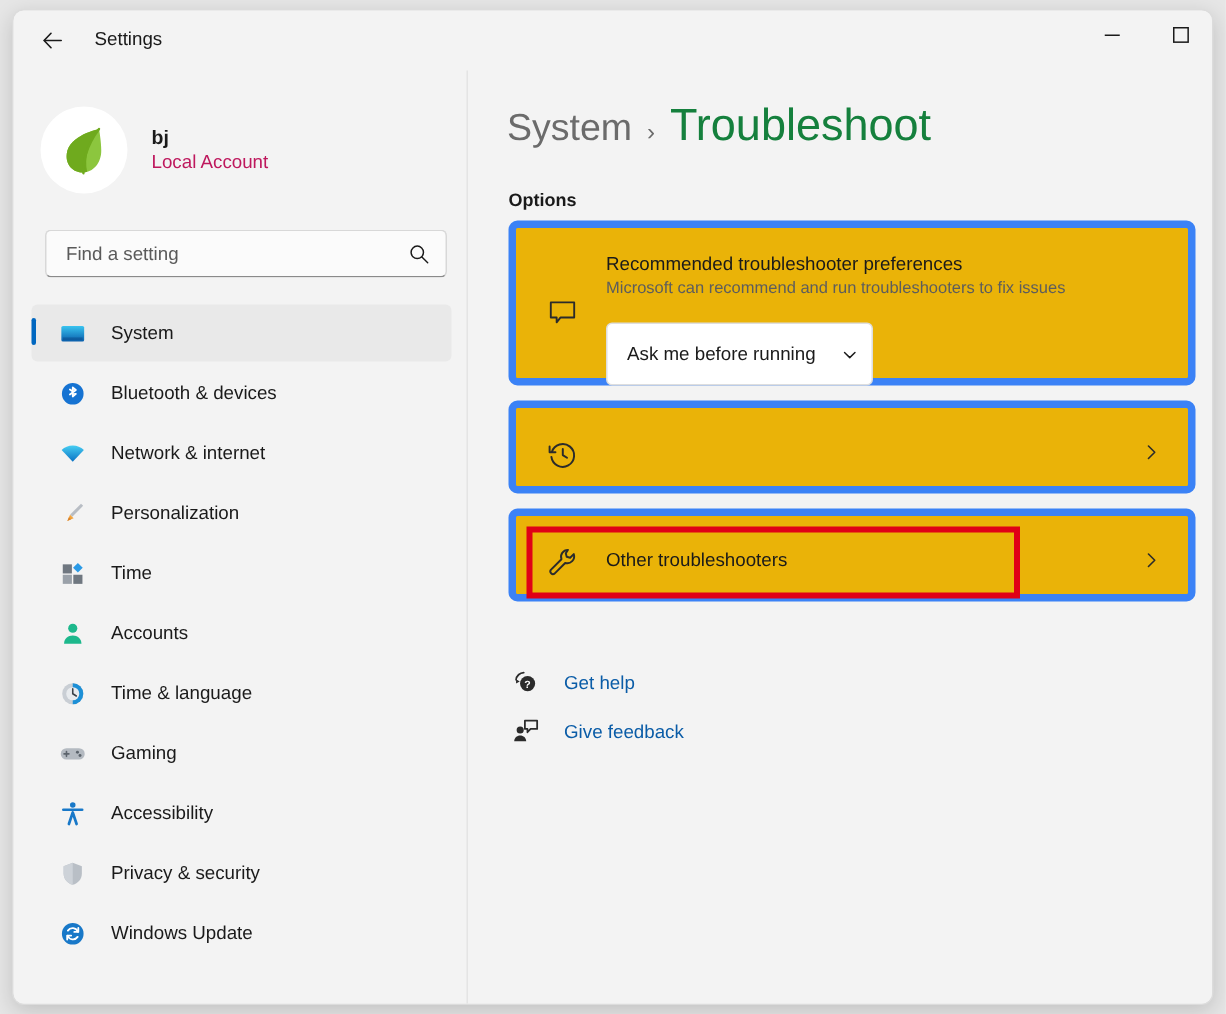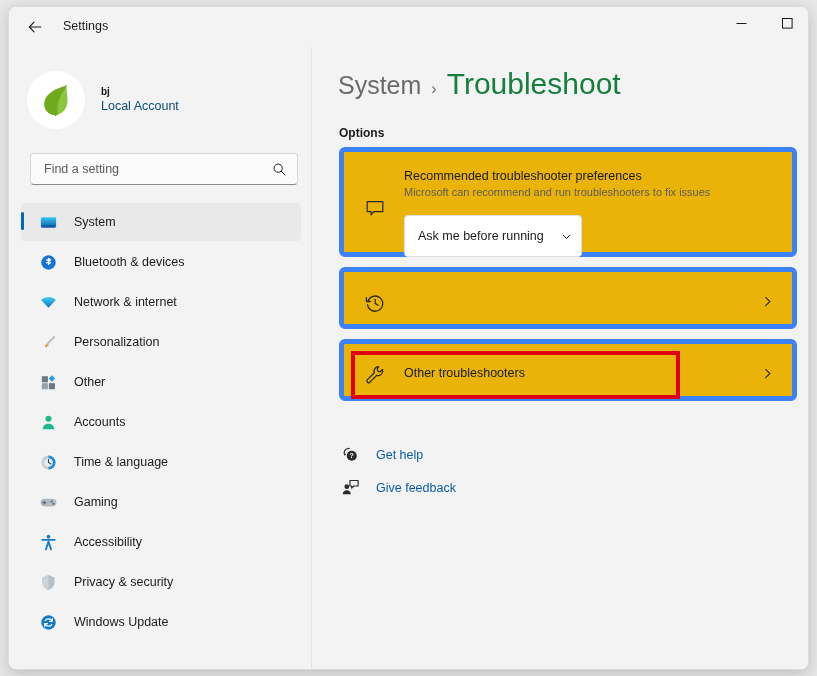--- a/index.html
+++ b/index.html
@@ -79,22 +79,22 @@
     cursor: pointer;
   }
   #avatar {
     width: 58px; height: 58px;
     border-radius: 50%;
     background: #ffffff;
     display: flex; align-items: center; justify-content: center;
     flex: none;
   }
   #account-text { margin-left: 16px; line-height: 1.35; }
-  #account-name { font-size: 10px; font-weight: bold; color: #1a1a1a; }
-  #account-type { font-size: 12.5px; color: #0c4a6e; }
+  #account-name { font-size: 13px; font-weight: bold; color: #1a1a1a; }
+  #account-type { font-size: 12.5px; color: #be185d; }
 
   #search-wrap {
     position: absolute;
     left: 21px; top: 106px;
     width: 268px; height: 32px;
     background: #fbfbfb;
     border: 1px solid #d8d8d8;
     border-bottom: 1px solid #8a8a8a;
     border-radius: 4px;
     box-sizing: border-box;
@@ -344,21 +344,21 @@
 
       <div class="nav-item">
         <span class="nav-icon">
           <svg width="19" height="19" viewBox="0 0 20 20">
             <rect x="3" y="3.4" width="6.4" height="6.4" fill="#6f7780"></rect>
             <rect x="3" y="10.7" width="6.4" height="6.4" fill="#9aa1a9"></rect>
             <rect x="10.4" y="10.7" width="6.4" height="6.4" fill="#6f7780"></rect>
             <path d="M13.6 2.4l3.4 3.4-3.4 3.4-3.4-3.4z" fill="#2a9ae6"></path>
           </svg>
         </span>
-        <span class="nav-label">Other</span>
+        <span class="nav-label">Time</span>
       </div>
 
       <div class="nav-item">
         <span class="nav-icon">
           <svg width="19" height="19" viewBox="0 0 20 20">
             <circle cx="10" cy="6.1" r="3.2" fill="#1db88c"></circle>
             <path d="M3.9 17c0-3.4 2.7-5.7 6.1-5.7s6.1 2.3 6.1 5.7z" fill="#1db88c"></path>
           </svg>
         </span>
         <span class="nav-label">Accounts</span>

